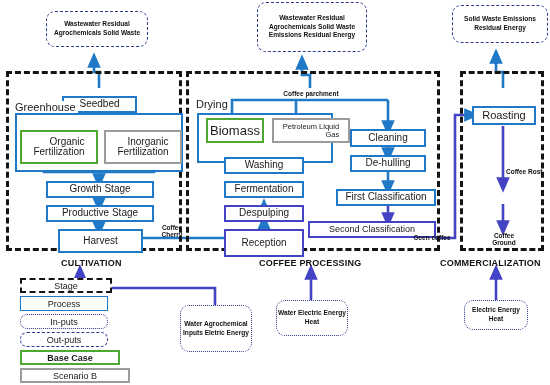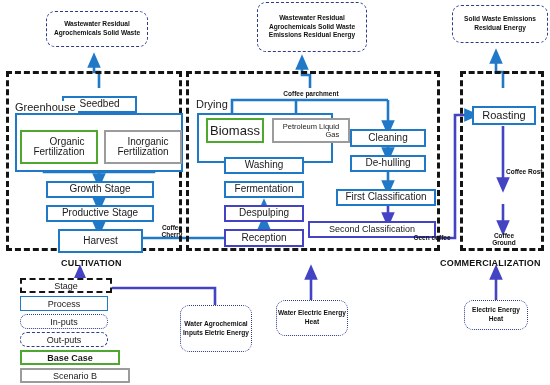--- a/index.html
+++ b/index.html
@@ -223,41 +223,42 @@
 
   <div class="node proc gray small" style="left:272px;top:118px;width:78px;height:25px;white-space:pre-line;font-size:7.5px;">Petroleum Liquid
 Gas</div>
 
   <div class="node proc" style="left:224px;top:157px;width:80px;height:17px;">Washing</div>
 
   <div class="node proc" style="left:224px;top:181px;width:80px;height:17px;">Fermentation</div>
 
   <div class="node proc violet" style="left:224px;top:205px;width:80px;height:17px;">Despulping</div>
 
-  <div class="node proc violet" style="left:224px;top:229px;width:80px;height:18px;">Reception</div>
+  <div class="node proc violet" style="left:224px;top:229px;width:80px;height:28px;">Reception</div>
 
   <div class="node proc" style="left:350px;top:129px;width:76px;height:18px;">Cleaning</div>
 
   <div class="node proc" style="left:350px;top:155px;width:76px;height:17px;">De-hulling</div>
 
   <div class="node proc" style="left:336px;top:189px;width:100px;height:17px;font-size:10px;">First Classification</div>
 
   <div class="node proc violet" style="left:308px;top:221px;width:128px;height:17px;font-size:9px;">Second Classification</div>
 
   <div class="flowlabel" style="left:408px;top:234px;width:48px;">Geen coffee</div>
 
   <div class="node proc" style="left:472px;top:106px;width:64px;height:19px;font-size:11px;">Roasting</div>
 
 
   <div class="flowlabel" style="left:506px;top:168px;width:44px;text-align:left;">Coffee Rost</div>
 
   <div class="flowlabel" style="left:480px;top:232px;width:48px;">Coffee
 Ground</div>
 
   <div class="sectionlabel" style="left:61px;top:258px;">CULTIVATION</div>
+  <div class="sectionlabel" style="left:259px;top:258px;">COFFEE PROCESSING</div>
   <div class="sectionlabel" style="left:440px;top:258px;">COMMERCIALIZATION</div>
 
   <div id="legend">
     <div class="lg lg-stage">Stage</div>
     <div class="lg lg-proc">Process</div>
     <div class="lg lg-in">In-puts</div>
     <div class="lg lg-out">Out-puts</div>
     <div class="lg lg-base">Base Case</div>
     <div class="lg lg-scen">Scenario B</div>
   </div>

